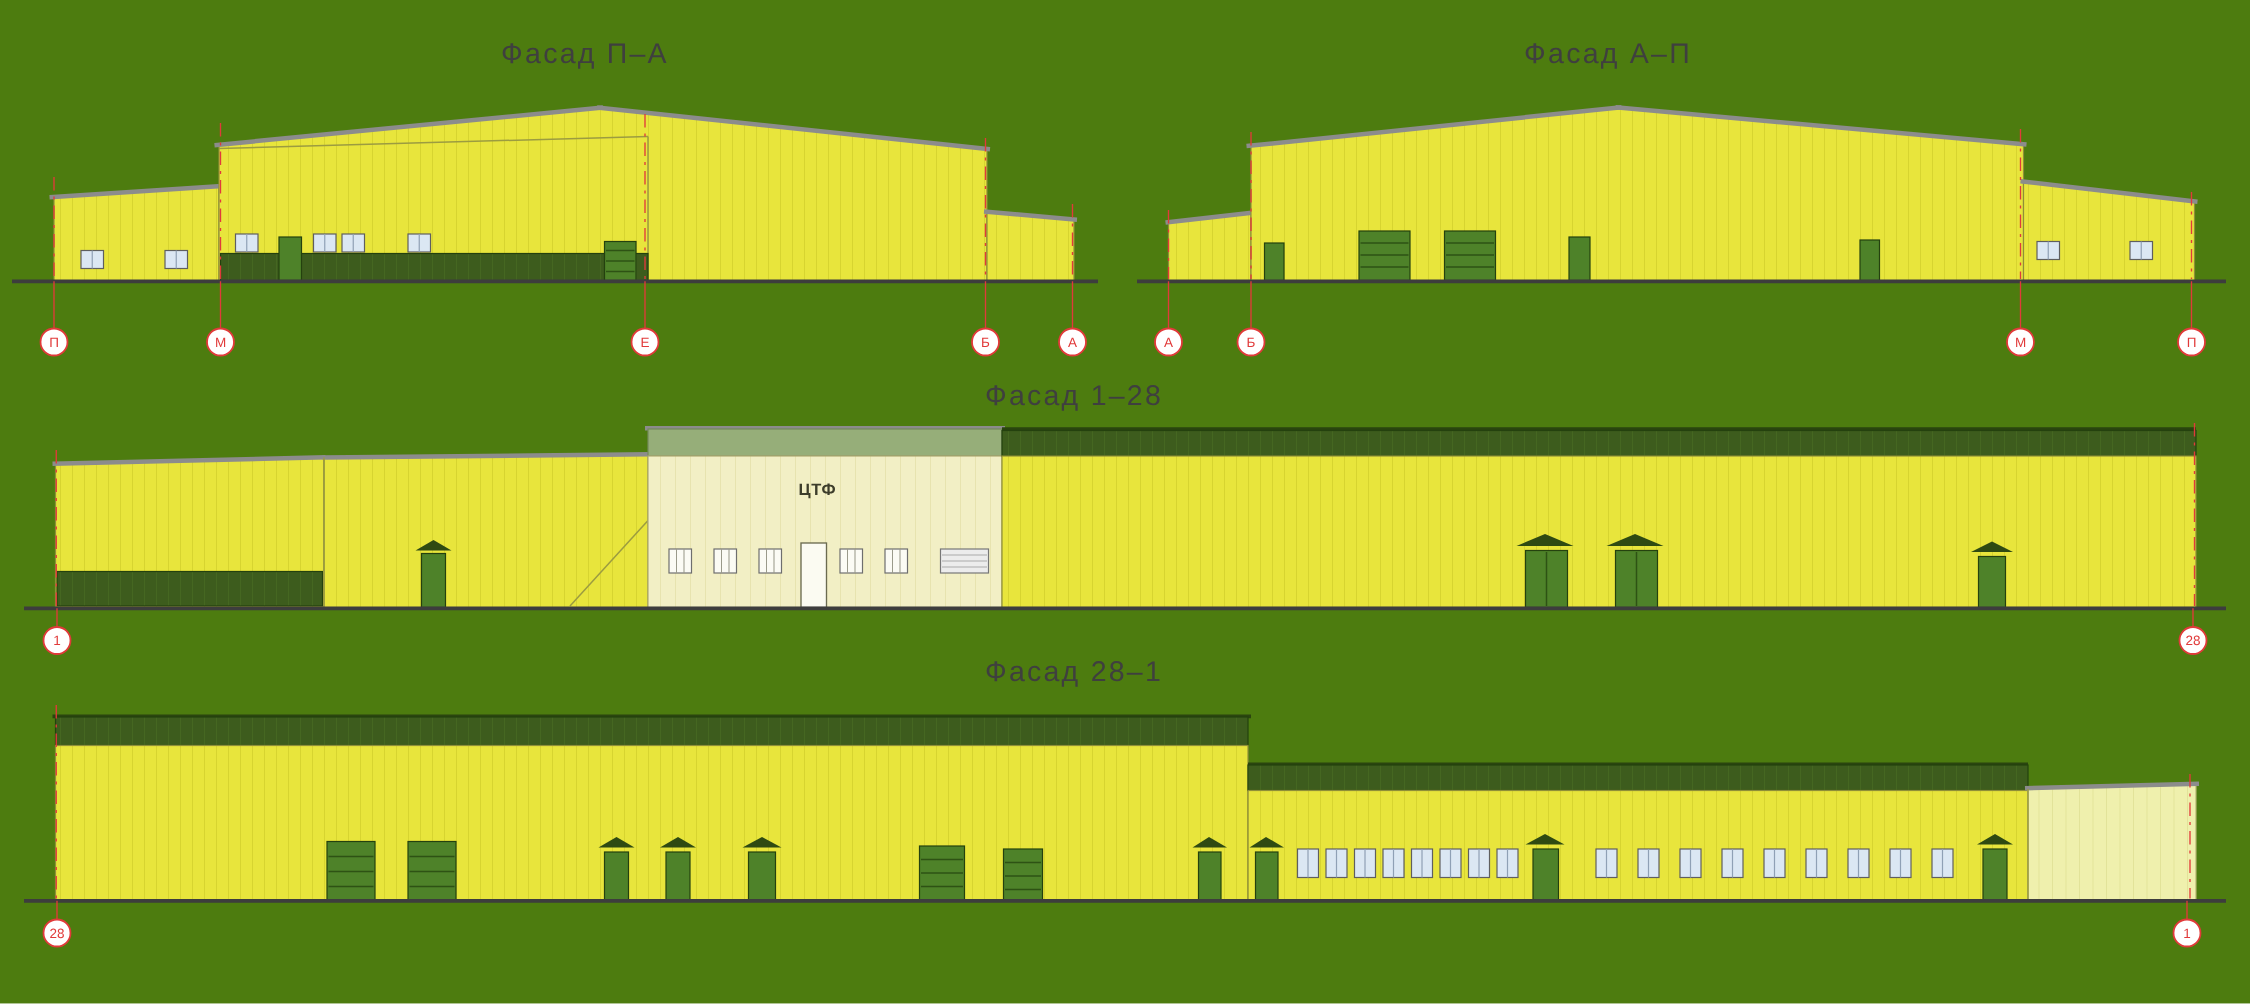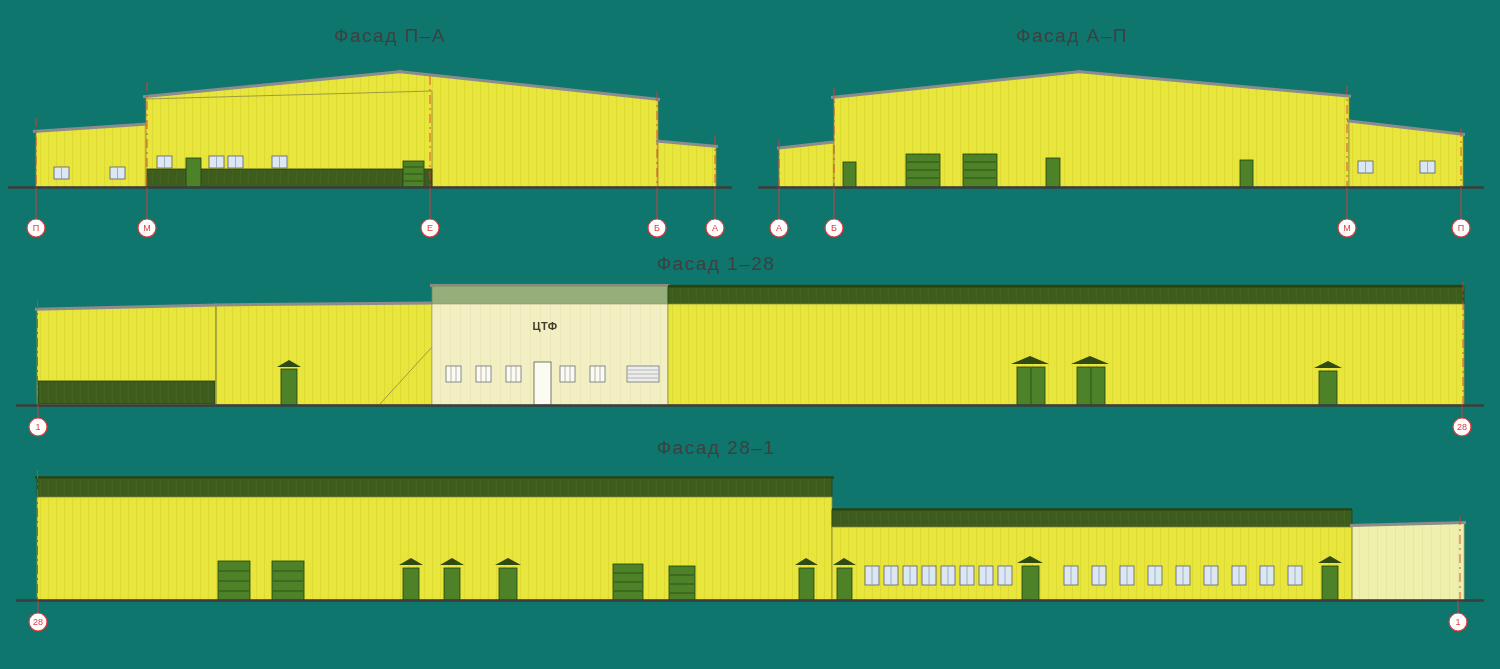--- a/index.html
+++ b/index.html
@@ -1,16 +1,16 @@
 <!DOCTYPE html>
 <html><head>
 <meta charset="utf-8">
 <style>
   html,body { margin:0; padding:0; background:#ffffff; }
-  .canvas { position:relative; width:1500px; height:669px; background:#0f766e; overflow:hidden;text-decoration:underline; }
+  .canvas { position:relative; width:1500px; height:669px; background:#4d7c0f; overflow:hidden;text-decoration:underline; }
   svg { display:block; }
   .title { font-family:"Liberation Sans", sans-serif; font-size:19px; fill:#3f3f3f; letter-spacing:1.5px; text-anchor:middle; }
   .wall-label { font-family:"Liberation Sans", sans-serif; font-size:11px; font-weight:bold; fill:#3d3d2b; text-anchor:middle; letter-spacing:0.5px; }
   .axis-label { font-family:"Liberation Sans", sans-serif; font-size:9px; fill:#e13a3a; text-anchor:middle; }
   .ground { stroke:#3d3d3d; stroke-width:2.5; }
   .axisline { stroke:#e13a3a; stroke-width:0.9; stroke-dasharray:9 4 2 4; fill:none; }
   .leader { stroke:#e13a3a; stroke-width:0.9; }
   .axis-circle { fill:#ffffff; stroke:#e13a3a; stroke-width:1.2; }
   .cap { stroke:#8c8c8c; stroke-width:3; fill:none; }
   .capg { stroke:#2a450f; stroke-width:2.5; fill:none; }

